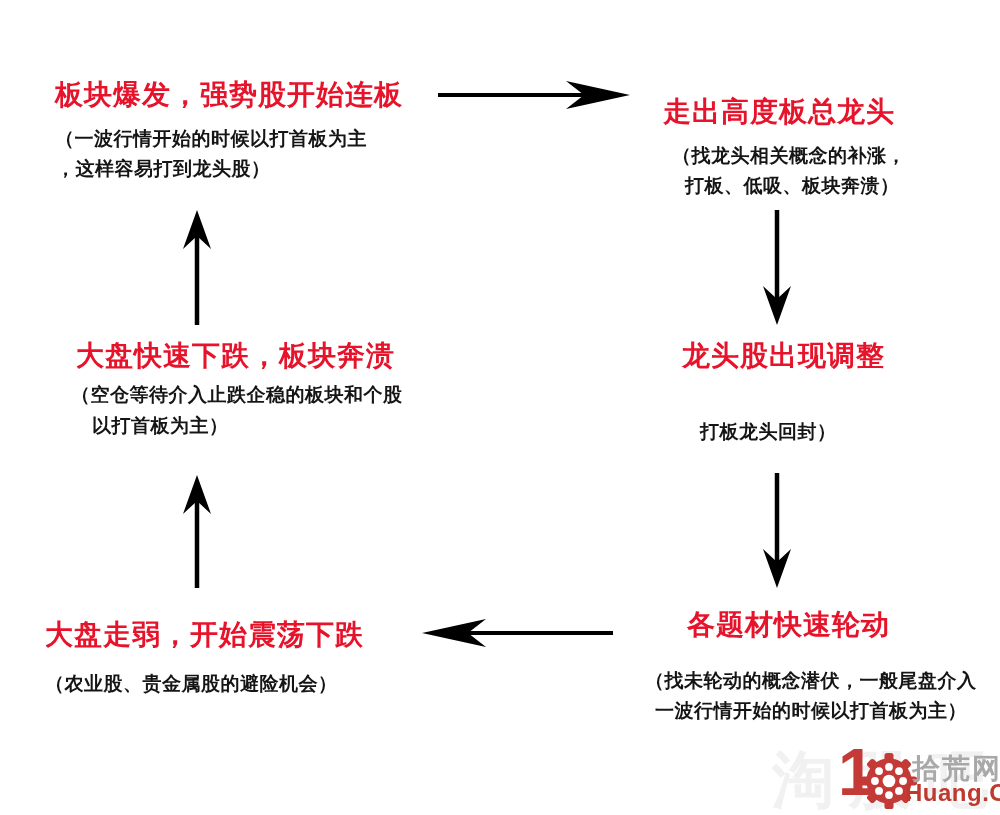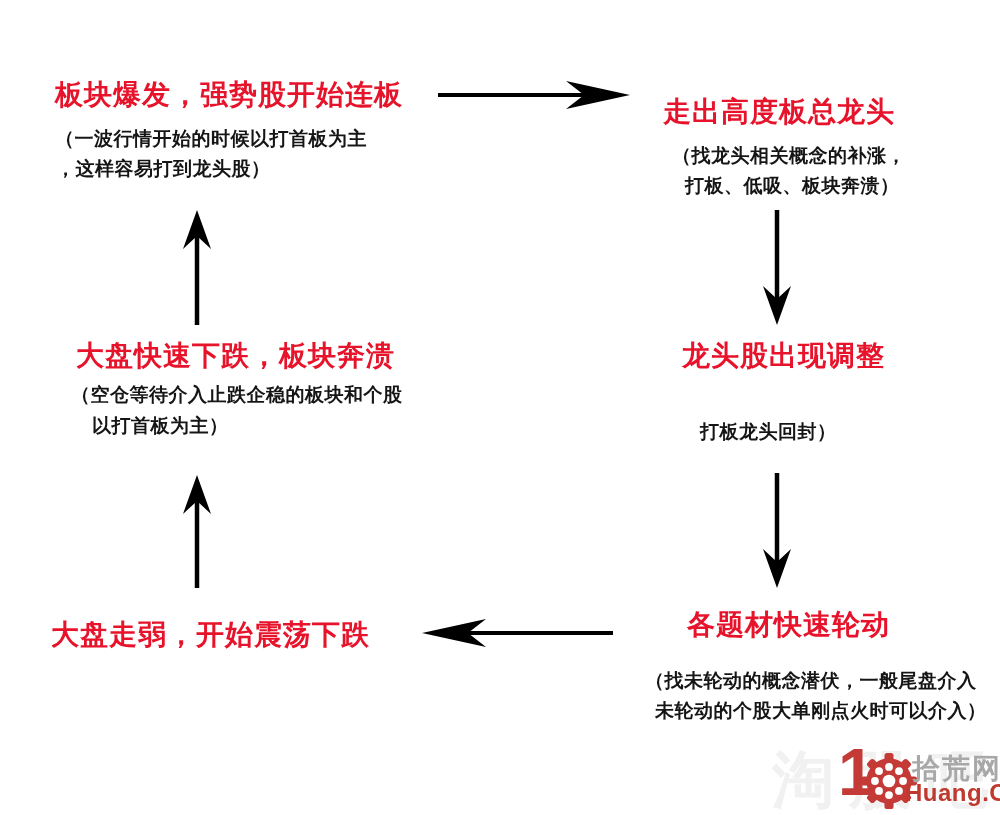--- a/index.html
+++ b/index.html
@@ -35,21 +35,21 @@
   #n1 .l2 { left: 22px;  top: 78px; }
 
   #n2 { left: 64px;  top: 340px; margin-left: 12px; }
   #n2 .l1 { left: -5px;  top: 43px; }
   #n2 .l2 { left: 16px;  top: 74px; }
 
   #n3 { left: 682px; top: 340px; }
   #n3 .l1 { left: 10px;  top: 49px; }
   #n3 .l2 { left: 18px;  top: 80px; }
 
-  #n4 { left: 51px;  top: 619px; }
+  #n4 { left: 45px;  top: 619px; }
   #n4 .l1 { left: 0px;   top: 53px; }
   #n4 .l2 { left: 30px;  top: 81px; }
 
   #n5 { left: 687px; top: 609px; }
   #n5 .l1 { left: -42px; top: 60px; }
   #n5 .l2 { left: -32px; top: 90px; }
 
   
   .arrows { position: absolute; left: 0; top: 0; pointer-events: none; }
 
@@ -129,26 +129,27 @@
     <span class="ln l2">以打首板为主）</span>
   </div>
 
   <div class="node" id="n3">
     <span class="hd">龙头股出现调整</span>
     <span class="ln l2">打板龙头回封）</span>
   </div>
 
   <div class="node" id="n4">
     <span class="hd">大盘走弱，开始震荡下跌</span>
+    <span class="ln l1">（农业股、贵金属股的避险机会）</span>
   </div>
 
   <div class="node" id="n5">
     <span class="hd">各题材快速轮动</span>
     <span class="ln l1">（找未轮动的概念潜伏，一般尾盘介入</span>
-    <span class="ln l2">未轮动的个股大单刚点火时可以介入）</span>
+    <span class="ln l2">一波行情开始的时候以打首板为主）</span>
   </div>
 
   <span class="wm wm-one">1</span>
   <svg class="wm-gear" width="58" height="58" viewBox="-32 -32 64 64">
     <g fill="#c43a36">
       <rect x="-5" y="-31" width="10" height="12" rx="3"></rect>
       <rect x="-5" y="-31" width="10" height="12" rx="3" transform="rotate(45)"></rect>
       <rect x="-5" y="-31" width="10" height="12" rx="3" transform="rotate(90)"></rect>
       <rect x="-5" y="-31" width="10" height="12" rx="3" transform="rotate(135)"></rect>
       <rect x="-5" y="-31" width="10" height="12" rx="3" transform="rotate(180)"></rect>

